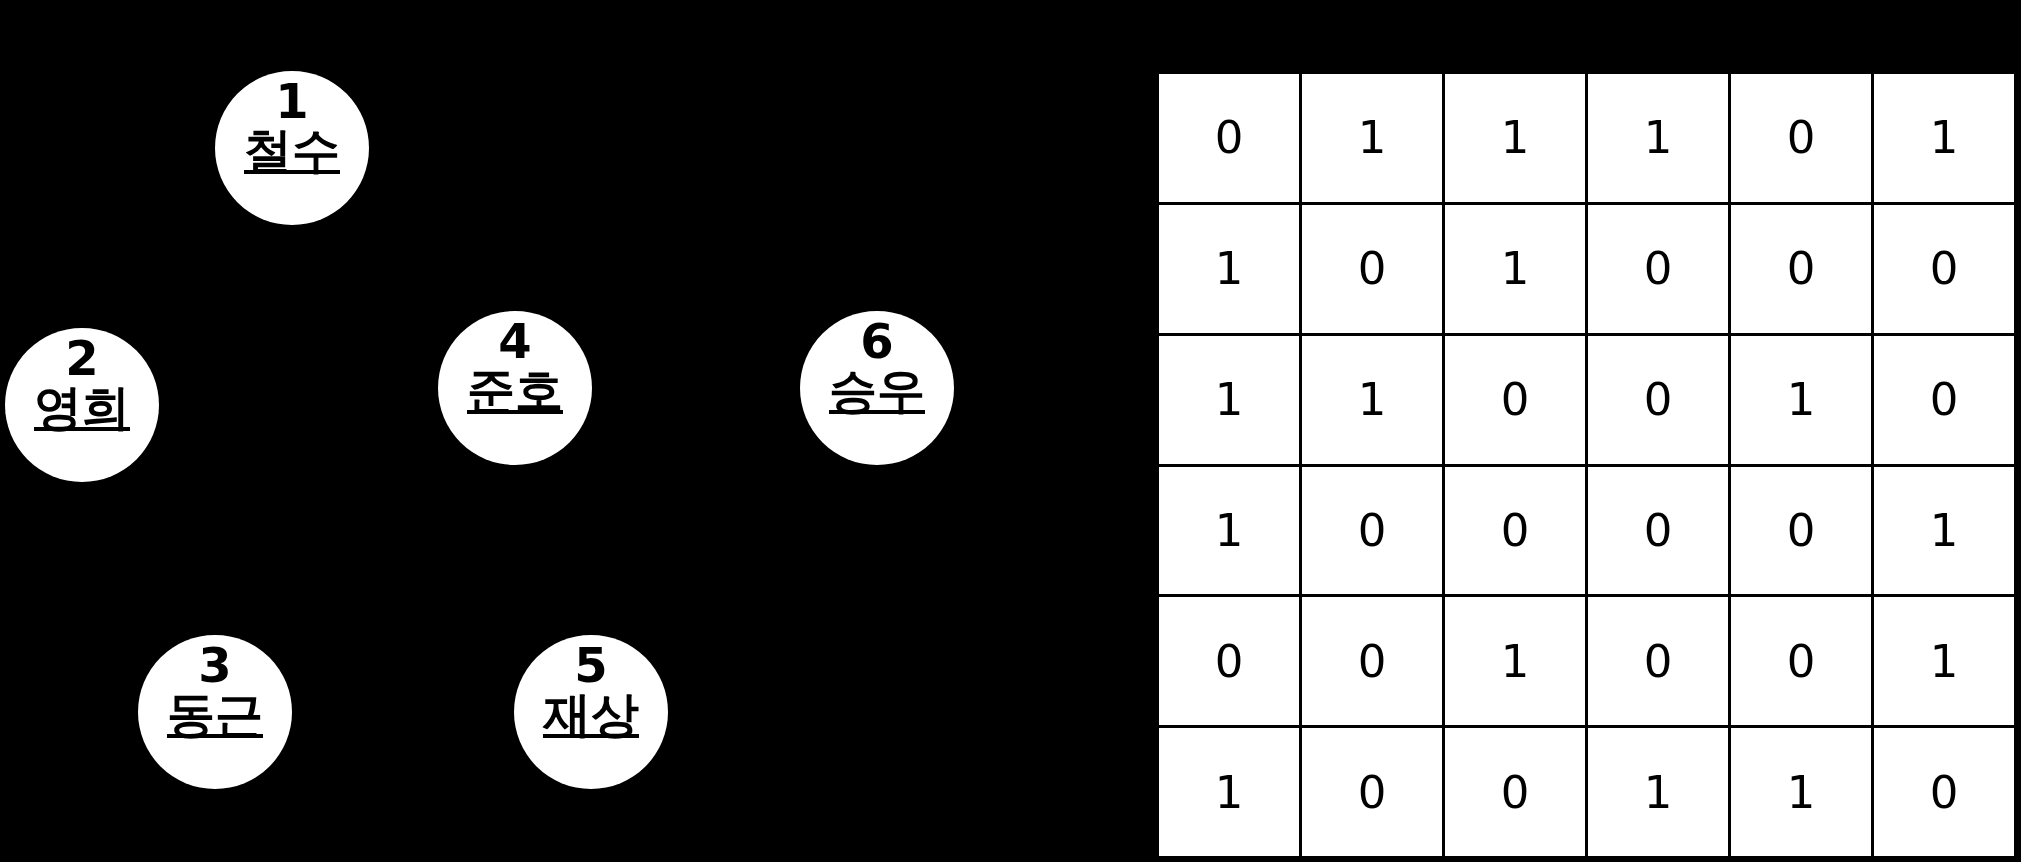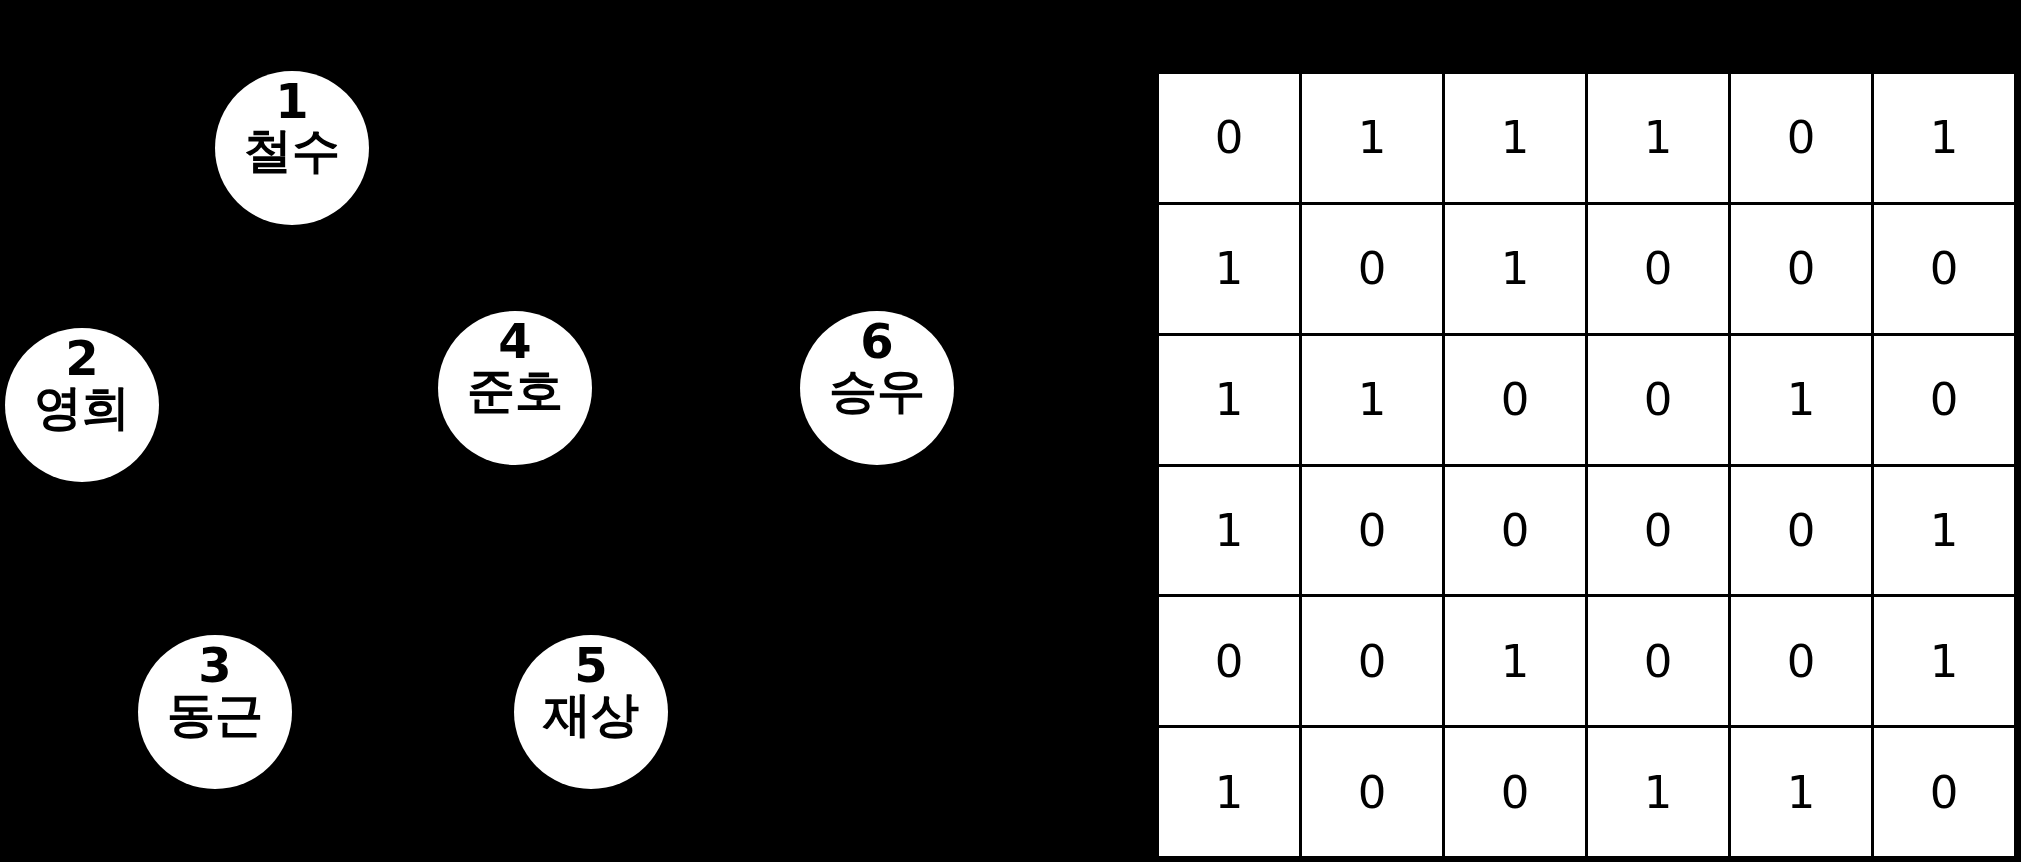--- a/index.html
+++ b/index.html
@@ -29,21 +29,21 @@
     text-align: center;
   }
   .node .lines {
     transform: translateY(-22px);
     font-weight: bold;
     font-size: 48px;
     line-height: 49px;
     white-space: nowrap;
   }
   .node .lines .num  { display: block; }
-  .node .lines .name { display: block; }
+  .node .lines .name { display: block; text-decoration: underline; }
 
   .node-1 { left: 215px; top: 71px;  }
   .node-2 { left: 5px;   top: 328px; }
   .node-3 { left: 138px; top: 635px; }
   .node-4 { left: 438px; top: 311px; }
   .node-5 { left: 514px; top: 635px; }
   .node-6 { left: 800px; top: 311px; }
 
   
   .matrix {

